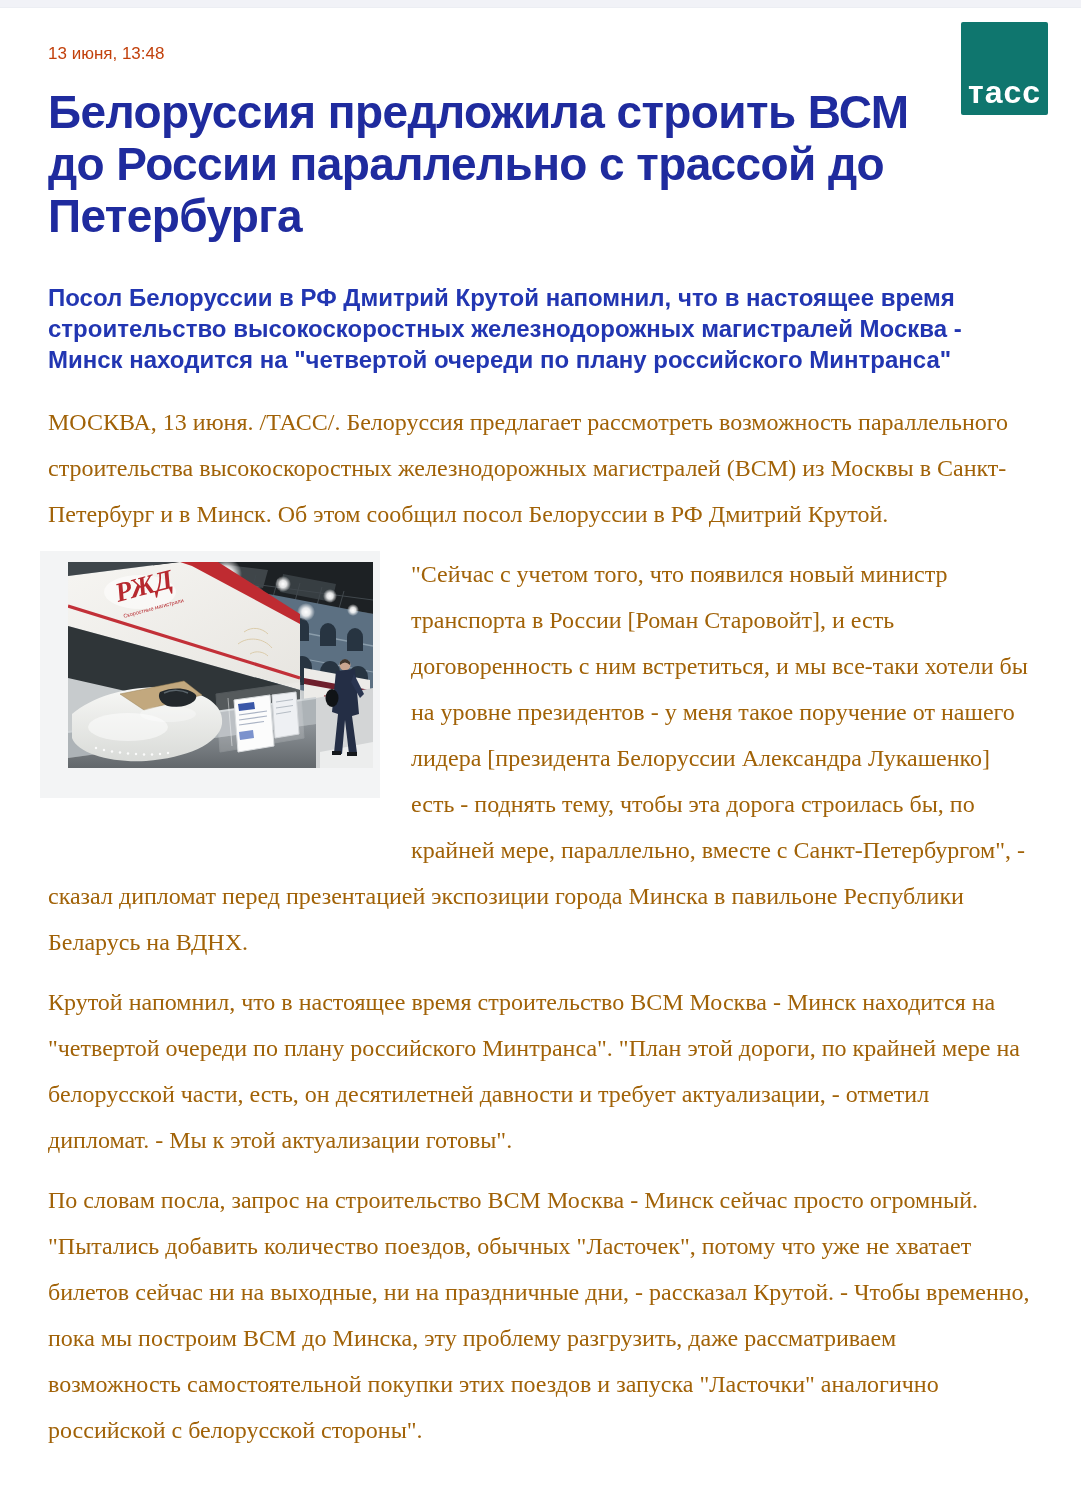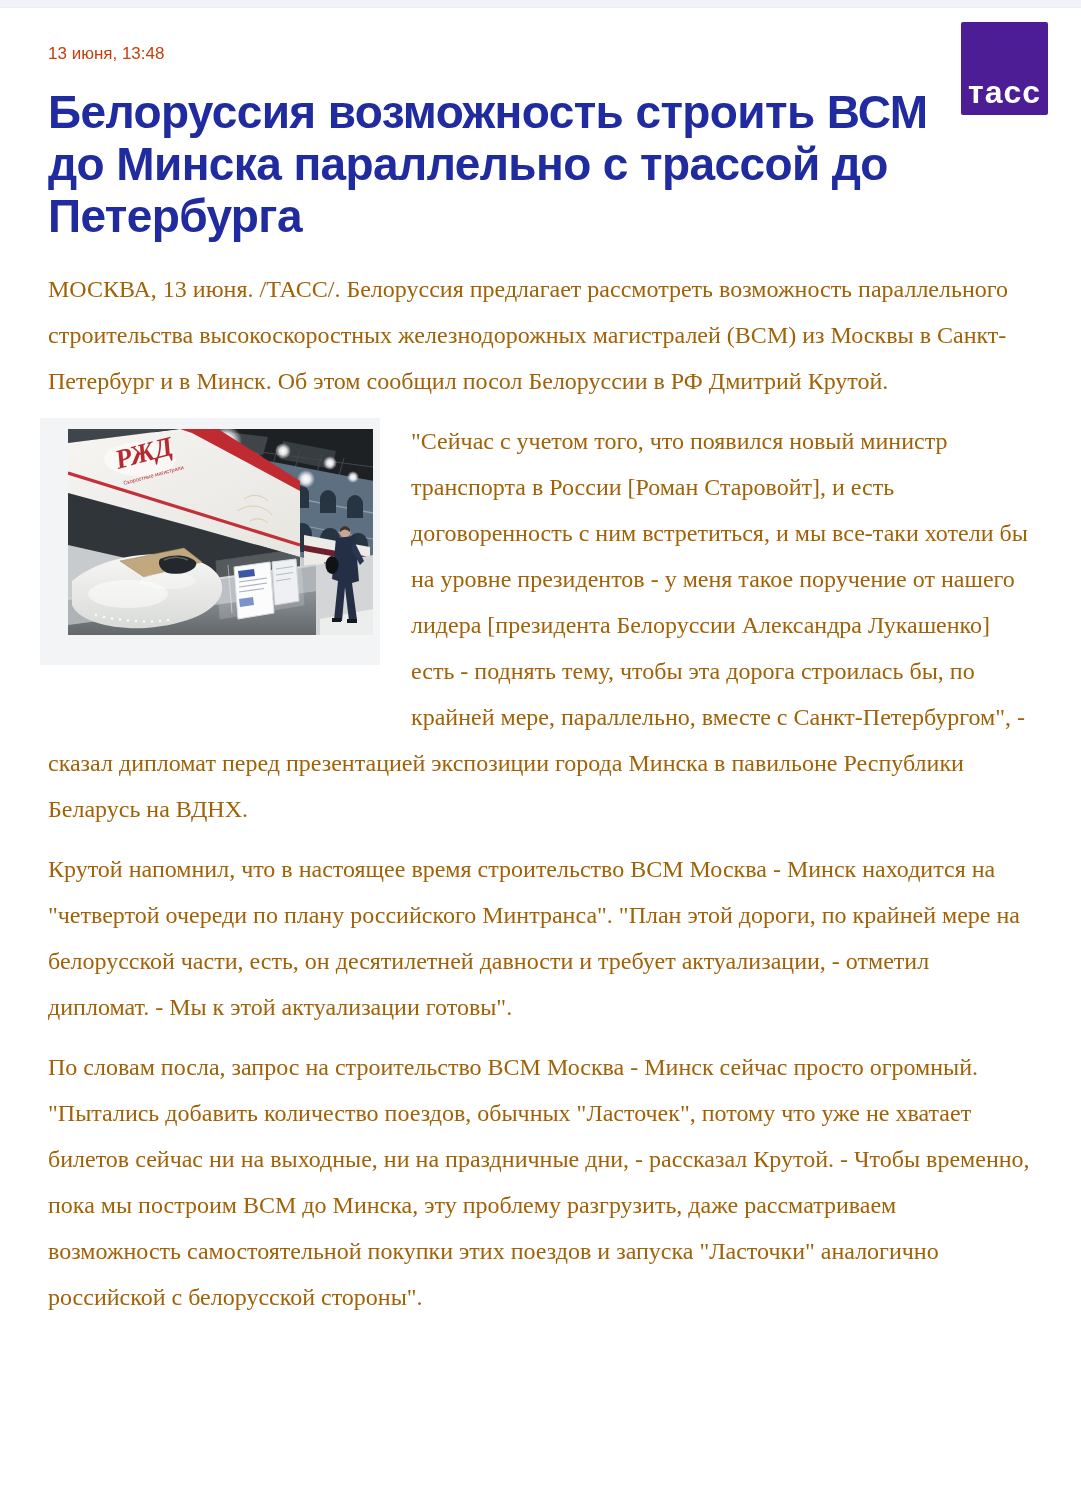--- a/index.html
+++ b/index.html
@@ -5,21 +5,21 @@
   html,body{margin:0;padding:0;}
   body{
     width:1081px;height:1500px;overflow:hidden;position:relative;
     background:#ffffff;font-family:"Liberation Sans",sans-serif;
   }
   .top-strip{height:7px;background:#f1f2f7;border-bottom:1px solid #eceef3;}
   .content{padding:0 46px 0 48px;}
   .date{margin-top:36px;font-size:17px;line-height:20px;color:#c2410c;}
   .logo{
     position:absolute;top:22px;left:961px;width:87px;height:93px;
-    background:#4c1d95;display:flex;align-items:flex-end;justify-content:center;
+    background:#0f766e;display:flex;align-items:flex-end;justify-content:center;
     border-radius:2px;cursor:pointer;
   }
   .logo span{
     color:#ffffff;font-weight:700;font-size:32px;line-height:1;
     padding-bottom:7px;letter-spacing:1px;
   }
   h1.headline{
     margin:22px 0 0;font-size:46px;line-height:52px;font-weight:700;
     color:#1f2b9e;letter-spacing:-0.6px;max-width:920px;
   }
@@ -44,22 +44,23 @@
 <div class="top-strip"></div>
 
 <div class="logo">
   <span>тасс</span>
 </div>
 
 <div class="content">
 
   <div class="date">13 июня, 13:48</div>
 
-  <h1 class="headline">Белоруссия возможность строить ВСМ до Минска параллельно с трассой до Петербурга</h1>
-
+  <h1 class="headline">Белоруссия предложила строить ВСМ до России параллельно с трассой до Петербурга</h1>
+
+  <p class="lead">Посол Белоруссии в РФ Дмитрий Крутой напомнил, что в настоящее время строительство высокоскоростных железнодорожных магистралей Москва - Минск находится на "четвертой очереди по плану российского Минтранса"</p>
 
   <div class="article">
 
     <p>МОСКВА, 13 июня. /ТАСС/. Белоруссия предлагает рассмотреть возможность параллельного строительства высокоскоростных железнодорожных магистралей (ВСМ) из Москвы в Санкт-Петербург и в Минск. Об этом сообщил посол Белоруссии в РФ Дмитрий Крутой.</p>
 
     <figure class="photo">
       <svg viewBox="0 0 305 206" xmlns="http://www.w3.org/2000/svg">
         <defs>
           <radialGradient id="glow">
             <stop offset="0" stop-color="#ffffff"></stop>

